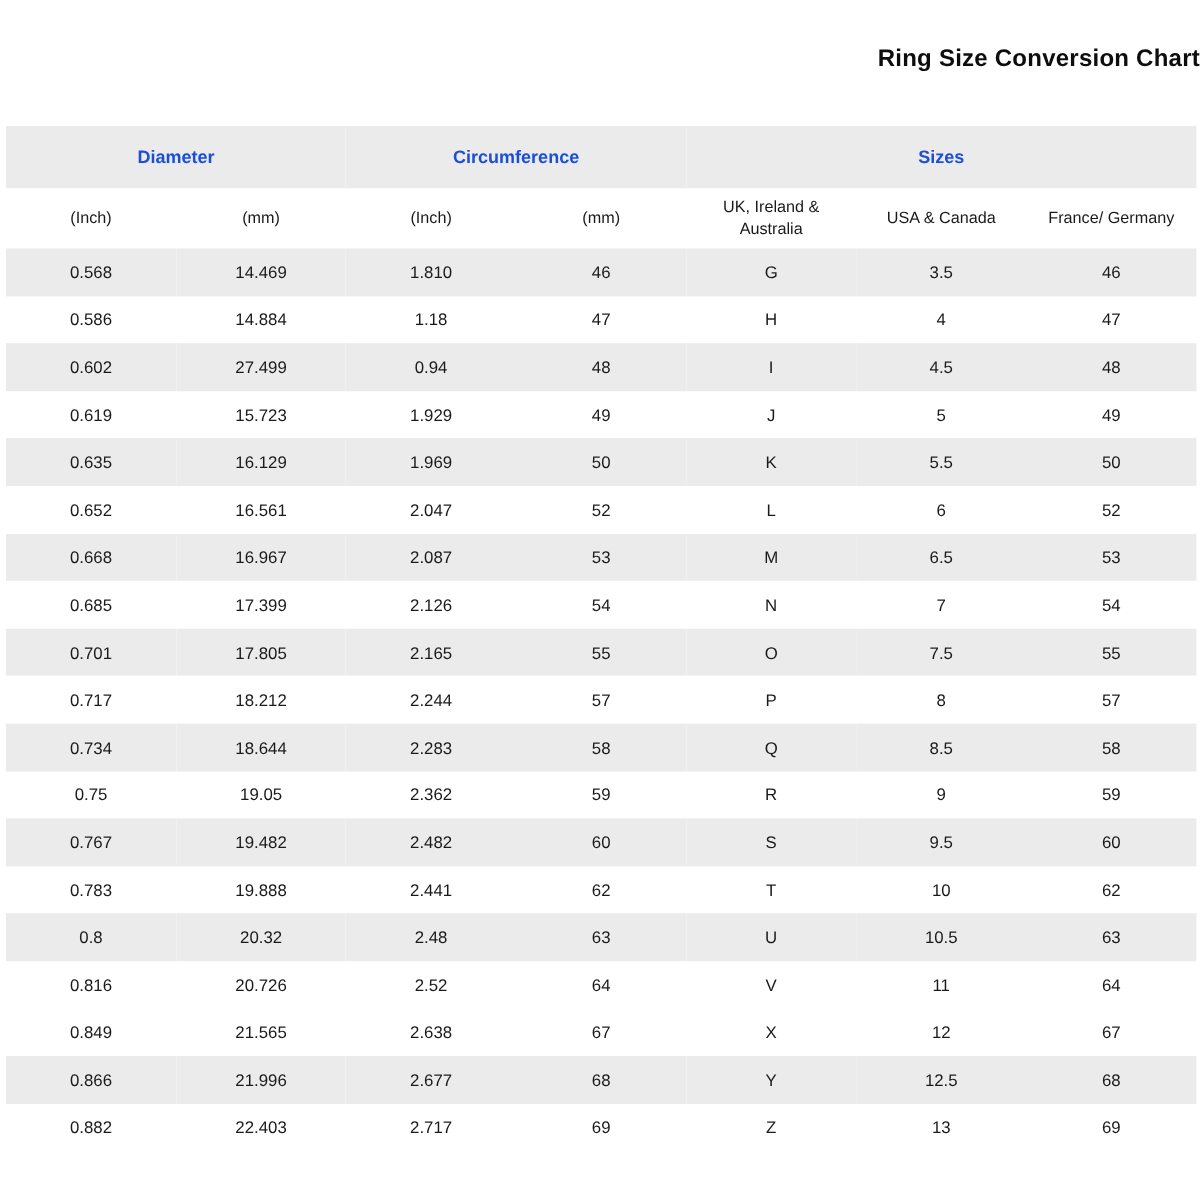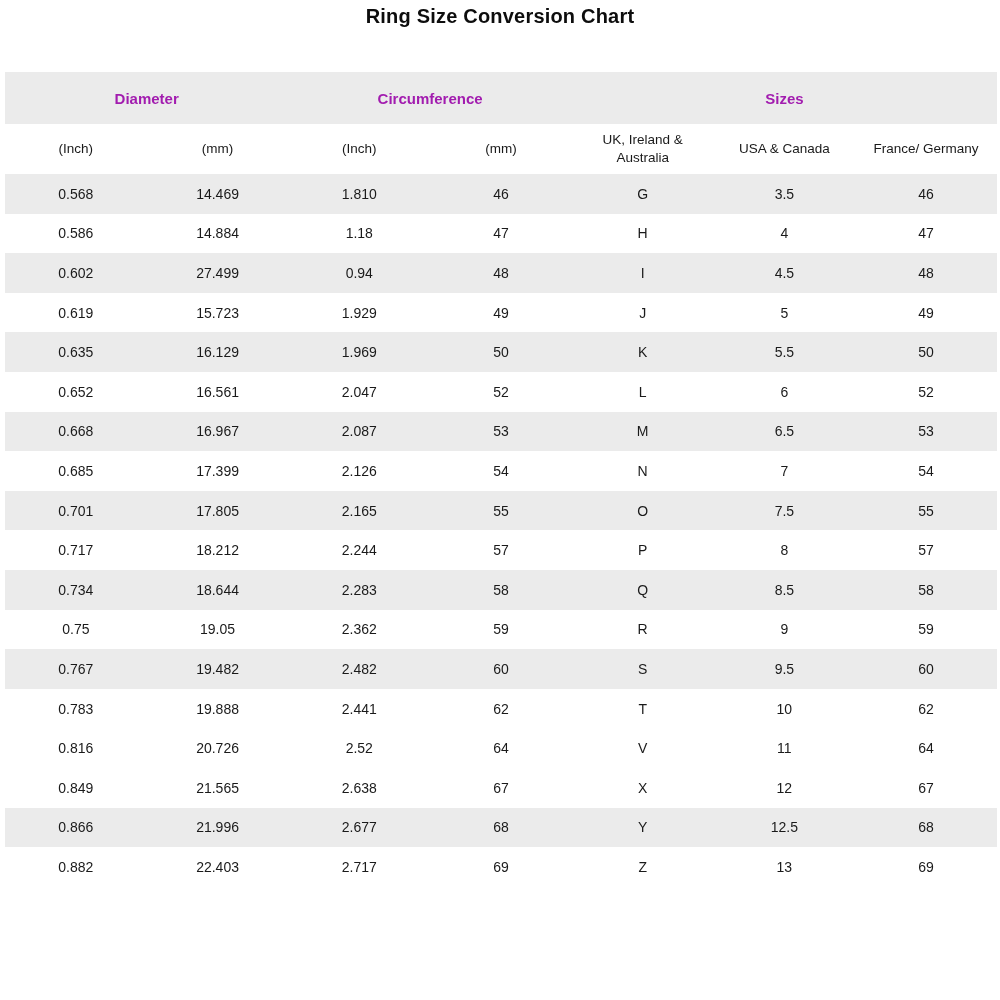--- a/index.html
+++ b/index.html
@@ -11,24 +11,24 @@
     font-family: "Liberation Sans", sans-serif;
     color: #1a1a1a;
     -webkit-font-smoothing: antialiased;
   }
   .page {
     width: 1000px;
     height: 1000px;
     overflow: hidden;
   }
   .title {
-    padding-top: 4px;
+    padding-top: 37px;
     height: 24px;
     line-height: 24px;
-    text-align: center;
+    text-align: right;
     font-size: 20px;
     font-weight: bold;
     color: #0d0d0d;
     letter-spacing: 0.2px;
   }
   table.conversion {
     table-layout: fixed;
     border-collapse: collapse;
     width: 992px;
     margin: 44px 3px 0 5px;
@@ -38,21 +38,21 @@
     text-align: center;
     vertical-align: middle;
     padding: 0 6px;
     font-weight: normal;
   }
   tr.group-row th {
     height: 52px;
     background: #ebebeb;
     font-weight: bold;
     font-size: 15px;
-    color: #a21caf;
+    color: #1d4ed8;
   }
   tr.subheader-row th {
     height: 50px;
     background: #ffffff;
     font-size: 13.5px;
     line-height: 1.3;
     color: #1a1a1a;
   }
   tbody td {
     height: 39.6px;
@@ -216,20 +216,29 @@
         </tr>
         <tr>
           <td>0.783</td>
           <td>19.888</td>
           <td>2.441</td>
           <td>62</td>
           <td>T</td>
           <td>10</td>
           <td>62</td>
         </tr>
+        <tr class="stripe">
+          <td>0.8</td>
+          <td>20.32</td>
+          <td>2.48</td>
+          <td>63</td>
+          <td>U</td>
+          <td>10.5</td>
+          <td>63</td>
+        </tr>
         <tr>
           <td>0.816</td>
           <td>20.726</td>
           <td>2.52</td>
           <td>64</td>
           <td>V</td>
           <td>11</td>
           <td>64</td>
         </tr>
         <tr>

